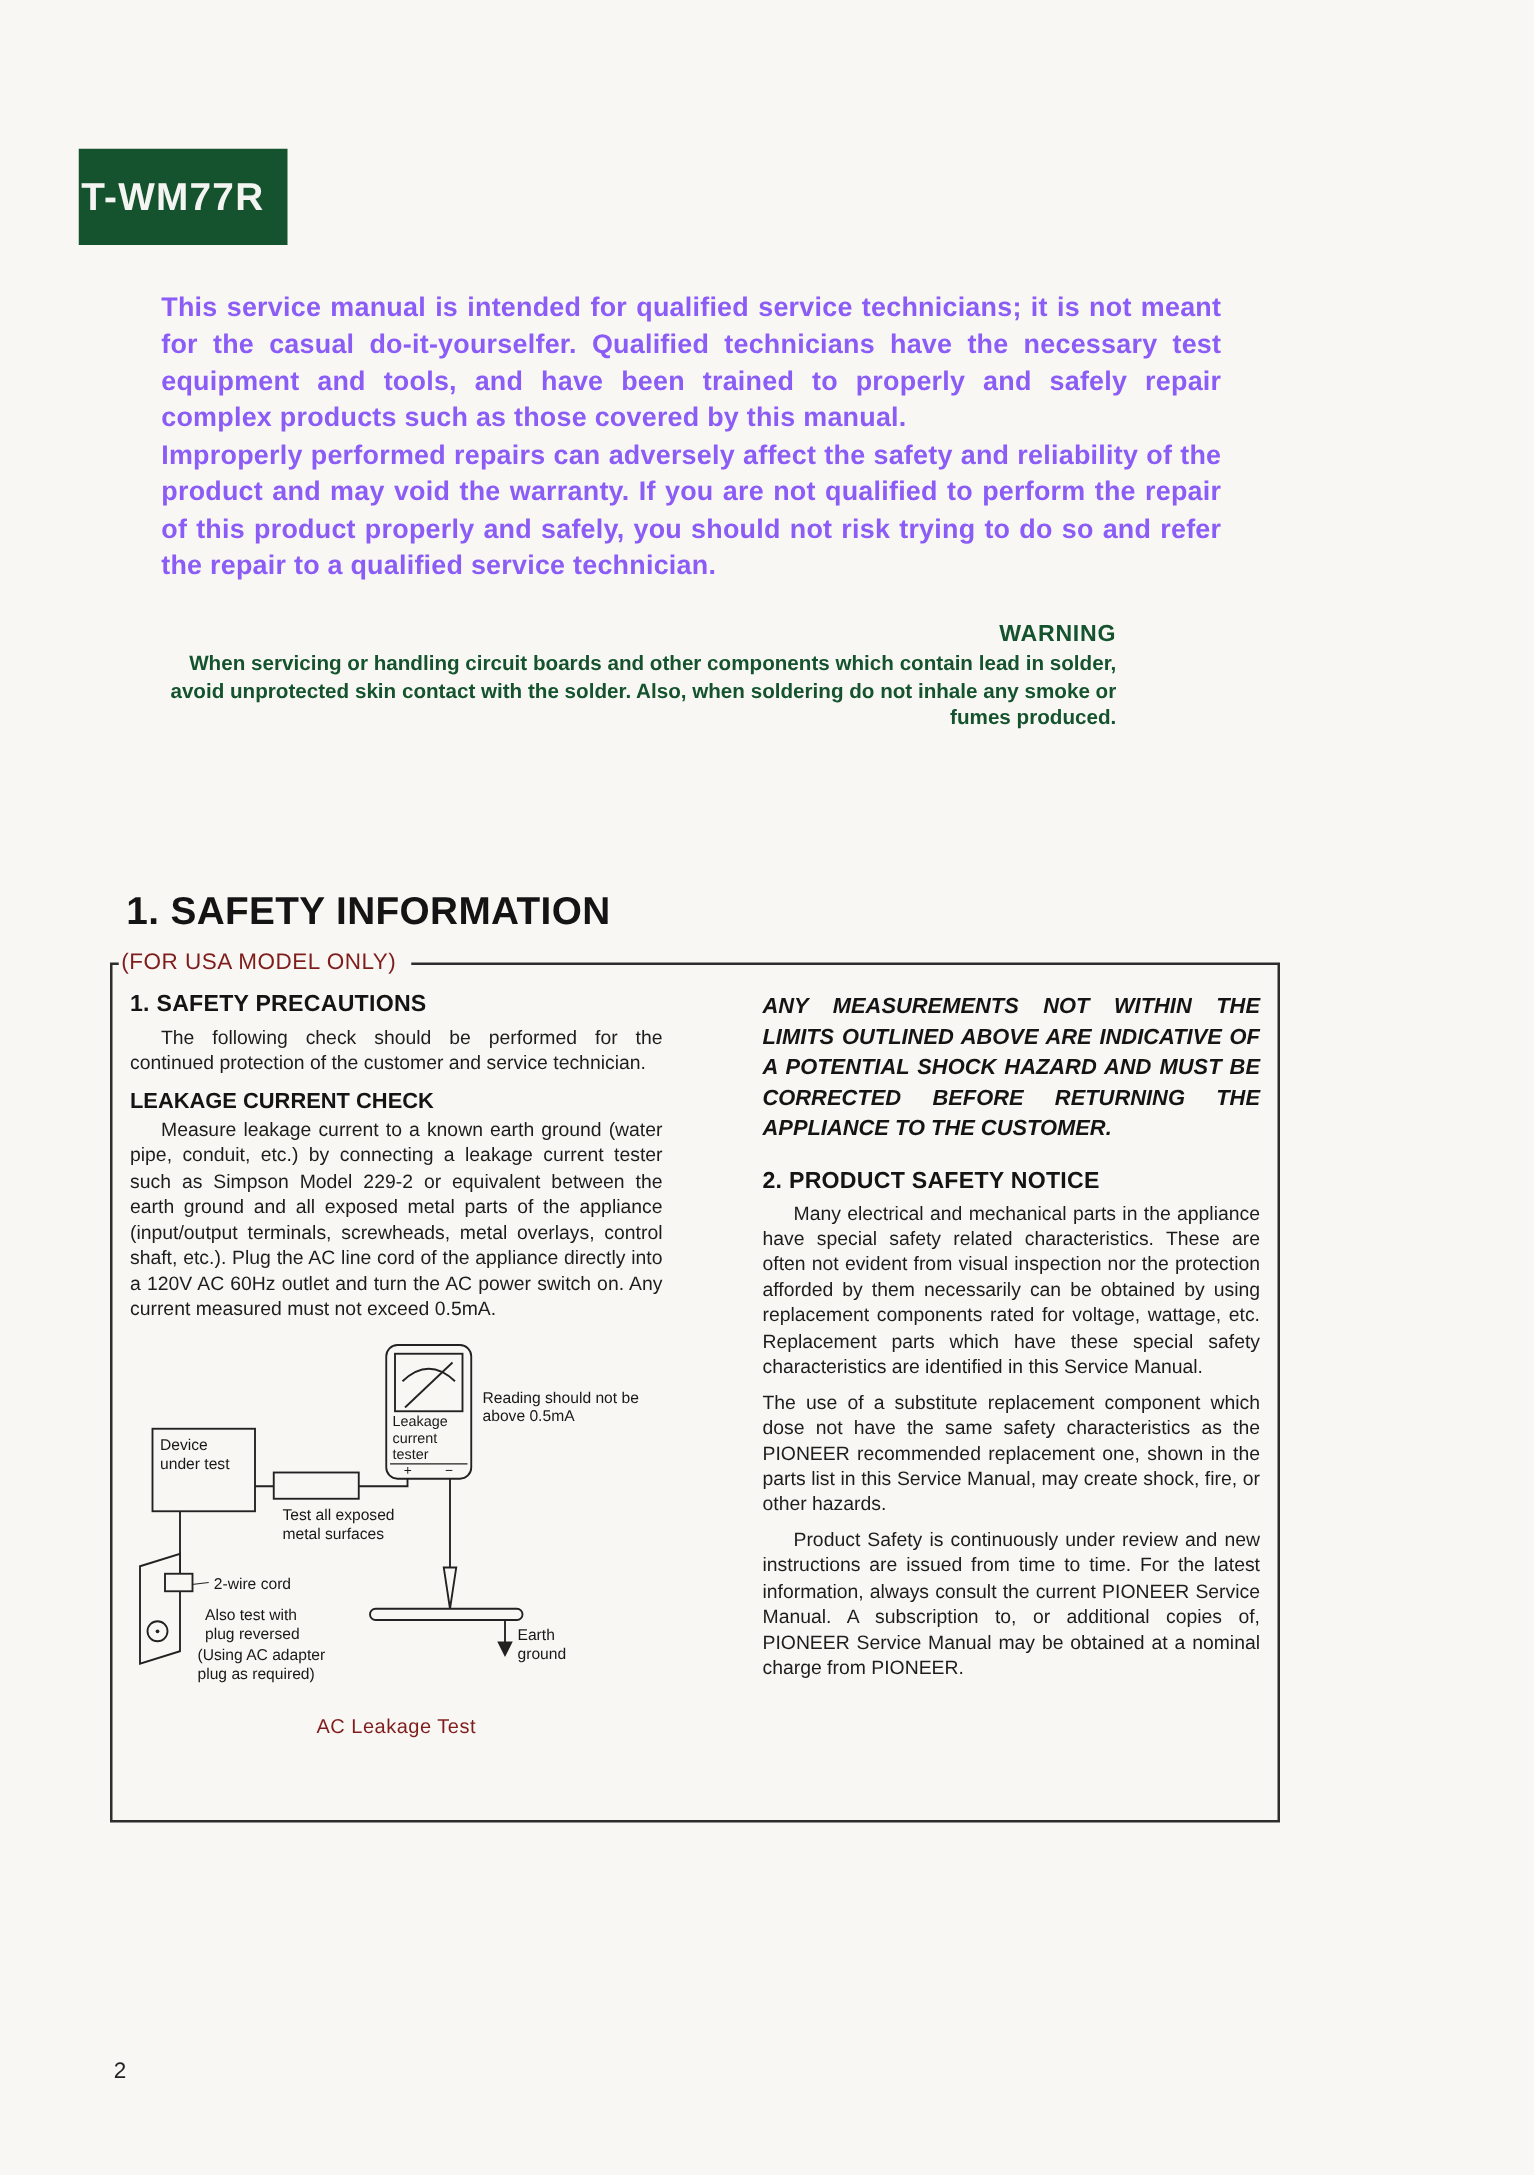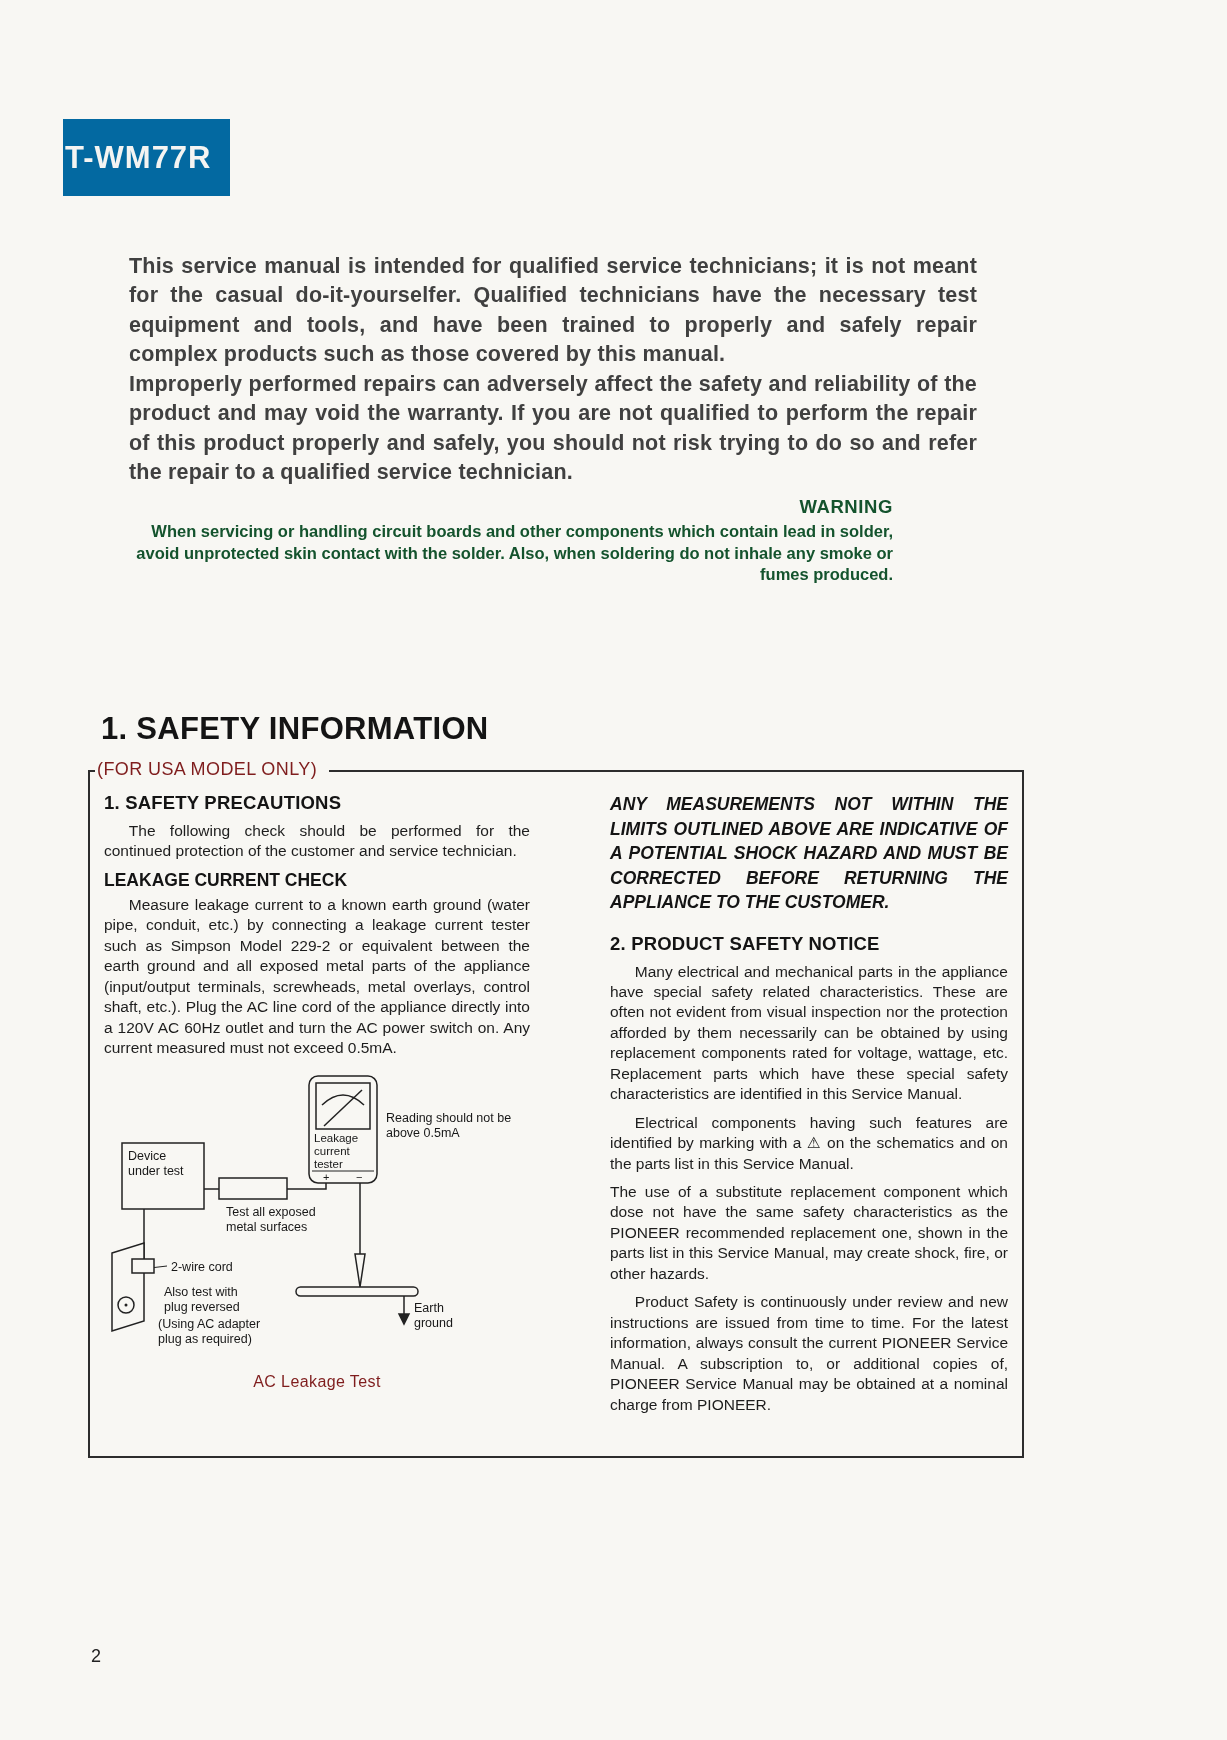--- a/index.html
+++ b/index.html
@@ -10,31 +10,31 @@
     color: #1a1a1a;
     position: relative;
     -webkit-font-smoothing: antialiased;
   }
   .page { position: absolute; inset: 0; overflow: hidden; }
 
   
   .model-badge {
     position: absolute; left: 63px; top: 119px;
     width: 167px; height: 77px;
-    background: #0369a1; color: #f4f4f2;
+    background: #14532d; color: #f4f4f2;
     display: flex; align-items: center;
     font-size: 31px; font-weight: bold; letter-spacing: 1px;
     padding-left: 2px; box-sizing: border-box;
   }
 
   
   .intro {
-    position: absolute; left: 129px; top: 252px; width: 848px;
+    position: absolute; left: 129px; top: 232px; width: 848px;
     font-size: 21.5px; line-height: 1.37; font-weight: 600;
-    text-align: justify; color: #404040; letter-spacing: 0.2px;
+    text-align: justify; color: #8b5cf6; letter-spacing: 0.2px;
   }
   .intro p { margin: 0; }
 
   
   .warning { position: absolute; left: 123px; top: 496px; width: 770px; color: #14532d; text-align: right; }
   .warning-title { font-size: 18.5px; font-weight: bold; letter-spacing: 0.6px; margin-bottom: 3px; }
   .warning p { margin: 0; font-size: 16.5px; line-height: 1.31; font-weight: 600; }
 
   
   .section-title {
@@ -155,21 +155,20 @@
           <div class="dlabel" style="left:310px; top:230px; width:60px;">Earth ground</div>
         </div>
 
         <div class="diagram-caption">AC Leakage Test</div>
       </div>
 
       <div class="col">
         <p class="caps-warning">ANY MEASUREMENTS NOT WITHIN THE LIMITS OUTLINED ABOVE ARE INDICATIVE OF A POTENTIAL SHOCK HAZARD AND MUST BE CORRECTED BEFORE RETURNING THE APPLIANCE TO THE CUSTOMER.</p>
         <h2 class="col-heading">2. PRODUCT SAFETY NOTICE</h2>
         <p class="indent">Many electrical and mechanical parts in the appliance have special safety related characteristics. These are often not evident from visual inspection nor the protection afforded by them necessarily can be obtained by using replacement components rated for voltage, wattage, etc. Replacement parts which have these special safety characteristics are identified in this Service Manual.</p>
-        <p class="indent">Electrical components having such features are identified by marking with a ⚠ on the schematics and on the parts list in this Service Manual.</p>
         <p>The use of a substitute replacement component which dose not have the same safety characteristics as the PIONEER recommended replacement one, shown in the parts list in this Service Manual, may create shock, fire, or other hazards.</p>
         <p class="indent">Product Safety is continuously under review and new instructions are issued from time to time. For the latest information, always consult the current PIONEER Service Manual. A subscription to, or additional copies of, PIONEER Service Manual may be obtained at a nominal charge from PIONEER.</p>
       </div>
 
     </div>
   </div>
 
   <div class="page-num">2</div>
 
 </div>

